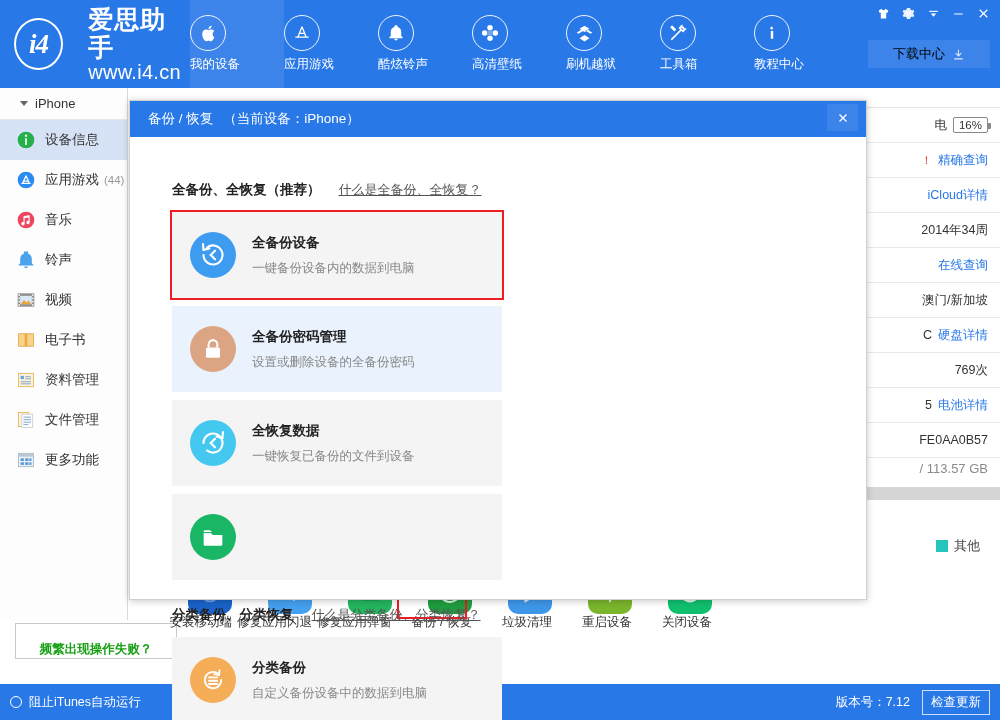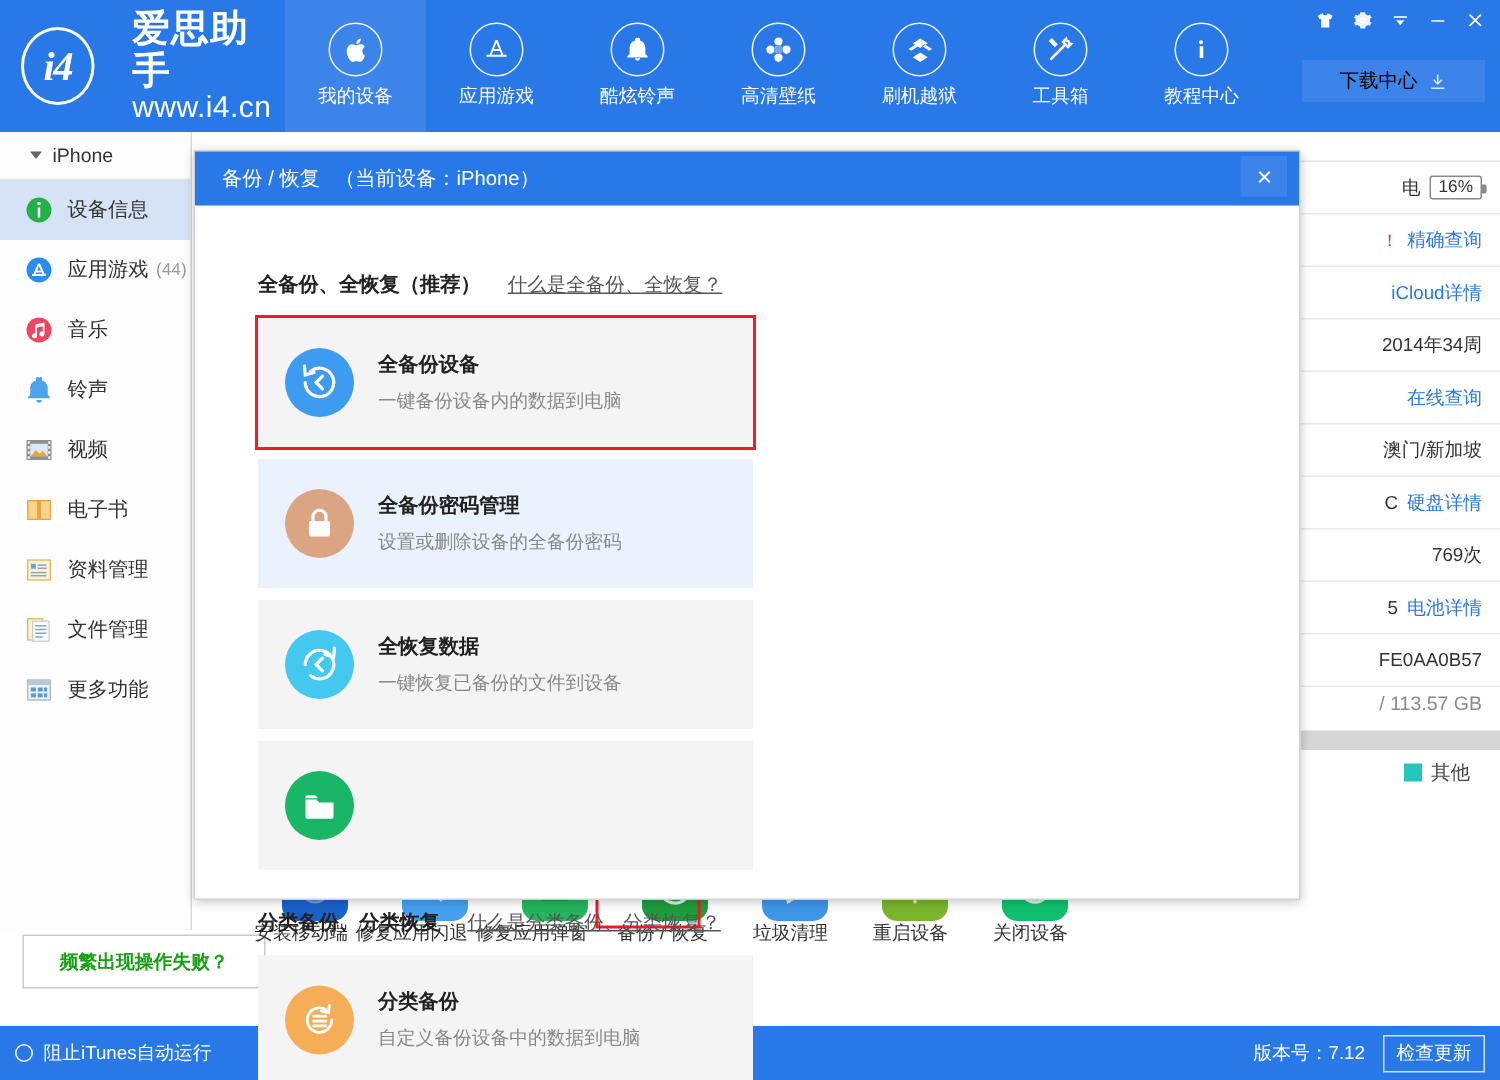--- a/index.html
+++ b/index.html
@@ -28,21 +28,21 @@
     font-size: 27px; font-weight: bold; font-style: italic;
     font-family: "Liberation Serif", serif; letter-spacing: -1px;
   }
   .brand-txt { color: #fff; line-height: 1.12; margin-left: 16px; }
   .brand-name { font-size: 25px; font-weight: bold; letter-spacing: 1px; }
   .brand-url { font-size: 20px; letter-spacing: .3px; }
 
   .nav { position: absolute; left: 190px; top: 0; height: 88px; display: flex; }
   .nav-item {
     width: 94px; height: 88px; display: flex; flex-direction: column;
-    align-items: center; justify-content: center; gap: 5px; cursor: pointer;
+    justify-content: center; gap: 5px; cursor: pointer;
   }
   .nav-item.active { background: #3d84ea; }
   .nav-ico {
     width: 36px; height: 36px; border-radius: 50%;
     border: 1.6px solid rgba(255,255,255,.92);
     display: flex; align-items: center; justify-content: center;
   }
   .nav-ico svg { display: block; }
   .nav-lbl { color: #fff; font-size: 12.5px; }
 
@@ -107,21 +107,21 @@
     background:#888; border-radius:0 1px 1px 0;
   }
   .cap-row {
     position: absolute; right: 12px; top: 372px; font-size: 13px; color: #8a8a8a;
   }
   .cap-bar {
     position: absolute; right: 0; top: 398px; width: 360px; height: 13px;
     background: #d6d6d6;
   }
   .legend {
-    position: absolute; right: 20px; top: 417px; display: flex;
+    position: absolute; right: 20px; top: 448px; display: flex;
     align-items: center; gap: 6px; font-size: 13px; color: #444; padding-left: 32px;
   }
   .legend .sw { width: 12px; height: 12px; background: #25c5bd; }
 
   
   .toolbar {
     position: absolute; left: 129px; top: 570px; right: 0; height: 50px;
     background: #fff; display: flex; align-items: flex-start;
     padding-left: 23px; gap: 0; z-index: 5;
   }
@@ -134,21 +134,21 @@
     display: flex; align-items: center; justify-content: center;
   }
   .tool-lbl { font-size: 12.5px; color: #333; }
   .tool-hl {
     position: absolute; left: 5px; top: -19px; width: 70px; height: 68px;
     border: 2.5px solid #ee1c25; pointer-events: none;
   }
 
   .fail-box {
     position: absolute; left: 15px; top: 623px; width: 162px; height: 36px;
-    border: 1px solid #c8c8c8; display: flex; align-items: center;
+    border: 1px solid #c8c8c8; display: flex; align-items: flex-end;
     justify-content: center; background: #fff; cursor: pointer;
   }
   .fail-box span { font-size: 12.5px; color: #17a013; font-weight: bold; }
 
   
   .statusbar {
     position: absolute; left: 0; bottom: 0; width: 1000px; height: 36px;
     background: #2878e8; display: flex; align-items: center;
   }
   .sb-left {

